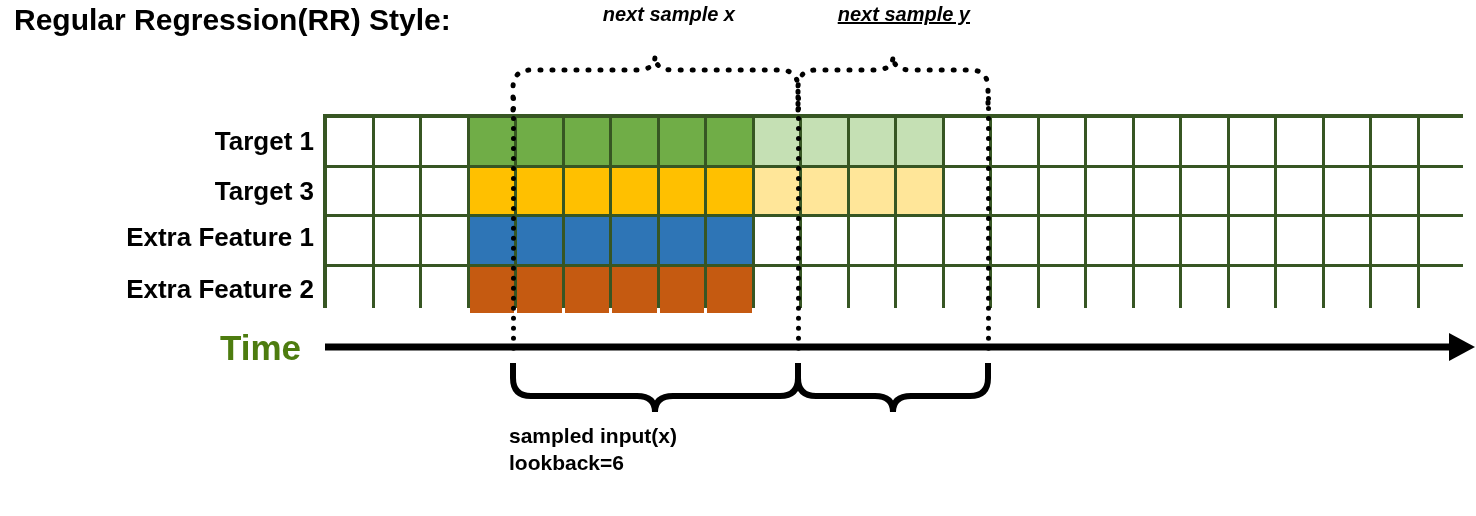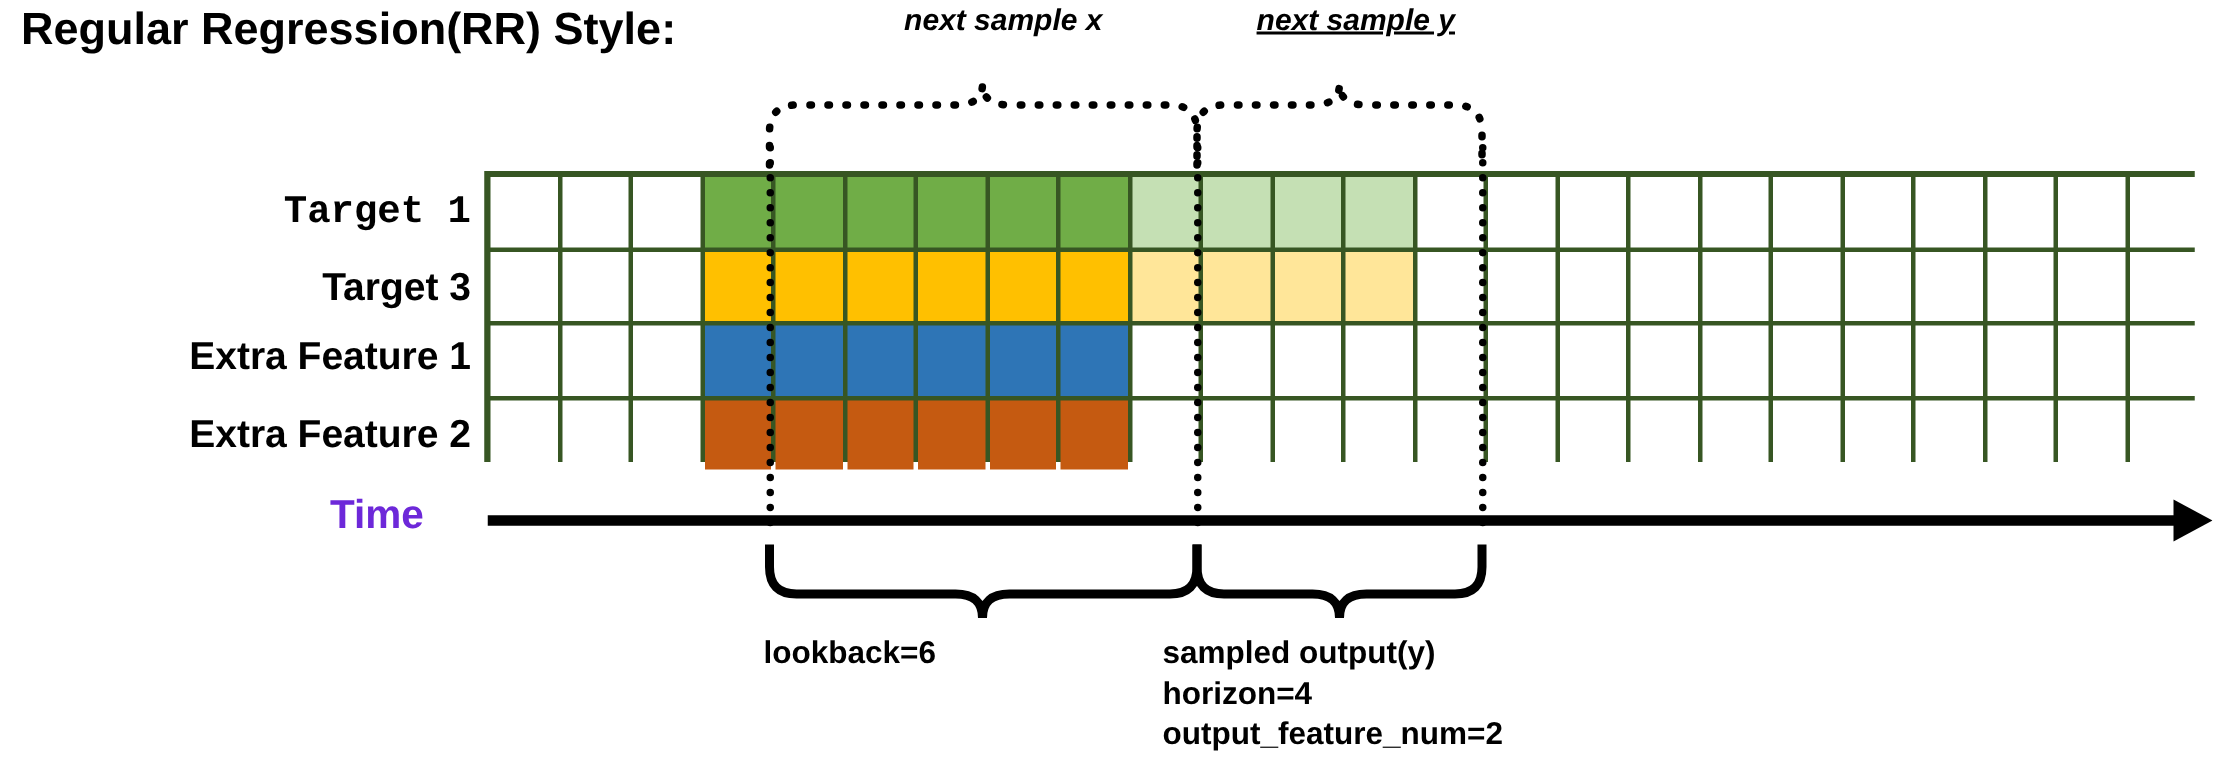--- a/index.html
+++ b/index.html
@@ -53,29 +53,29 @@
   .c-gold-l{background:#ffe699;}
   .c-blue{background:#2e75b6;}
   .c-orange{background:#c55a11;}
 
   
   .row-label{
     position:absolute;right:1162px;
     font-size:26px;font-weight:700;color:#000;
     white-space:nowrap;text-align:right;
   }
-  #rl0{top:126px;font-family:Liberation Mono, monospace;}
+  #rl0{top:126px;}
   #rl1{top:176px;}
   #rl2{top:222px;}
   #rl3{top:274px;}
 
   
   #time-label{
     position:absolute;left:220px;top:328px;
-    font-size:27px;font-weight:700;color:#6d28d9;white-space:nowrap;
+    font-size:35px;font-weight:700;color:#4d7c0f;white-space:nowrap;
   }
   #time-axis{position:absolute;left:325px;top:330px;width:1150px;height:34px;}
 
   
   .vline{
     position:absolute;width:0;border-left:5px dotted #000;
   }
   #vl-a{left:511px;top:96px;height:255px;}
   #vl-b{left:796px;top:96px;height:255px;}
   #vl-c{left:986px;top:96px;height:255px;}
@@ -234,21 +234,17 @@
   </svg>
 
   <svg class="svg-layer" id="bottom-braces" viewBox="0 0 1476 516" xmlns="http://www.w3.org/2000/svg">
     <g fill="none" stroke="#000" stroke-width="6" stroke-linecap="butt">
       <path d="M513,363 L513,378 Q513,396 531,396 L637,396 Q655,396 655,412 Q655,396 673,396 L780,396 Q798,396 798,378 L798,363"></path>
       <path d="M798,363 L798,378 Q798,396 816,396 L875,396 Q893,396 893,412 Q893,396 911,396 L970,396 Q988,396 988,378 L988,363"></path>
     </g>
   </svg>
 
   <div class="annot" id="an-x">
+    <div>sampled input(x)</div>
     <div>lookback=6</div>
   </div>
-  <div class="annot" id="an-y">
-    <div>sampled output(y)</div>
-    <div>horizon=4</div>
-    <div>output_feature_num=2</div>
-  </div>
 
 </div>
 
 </body></html>

